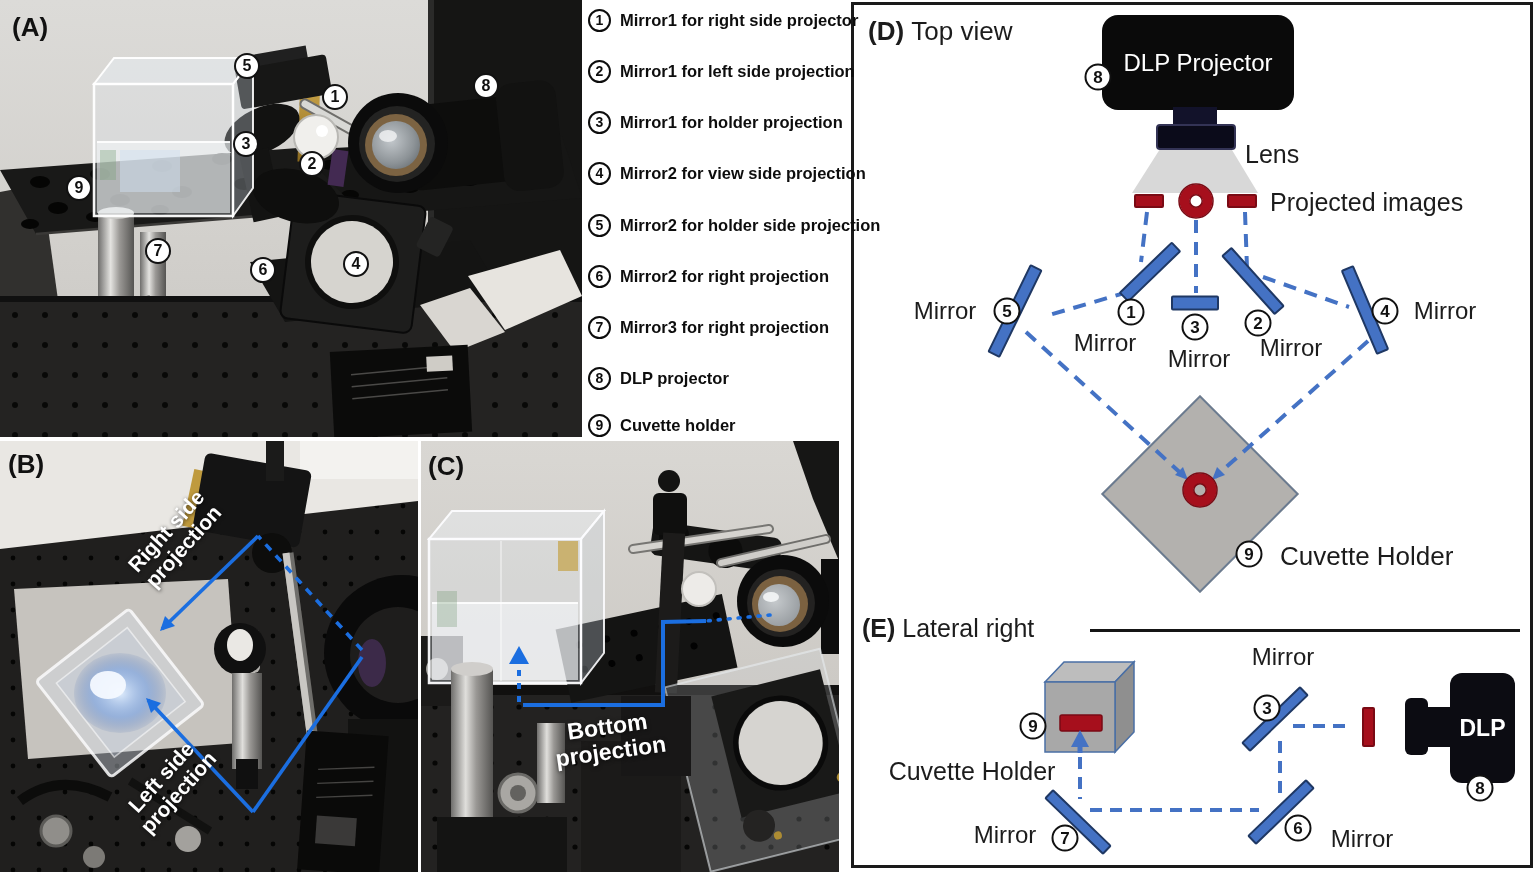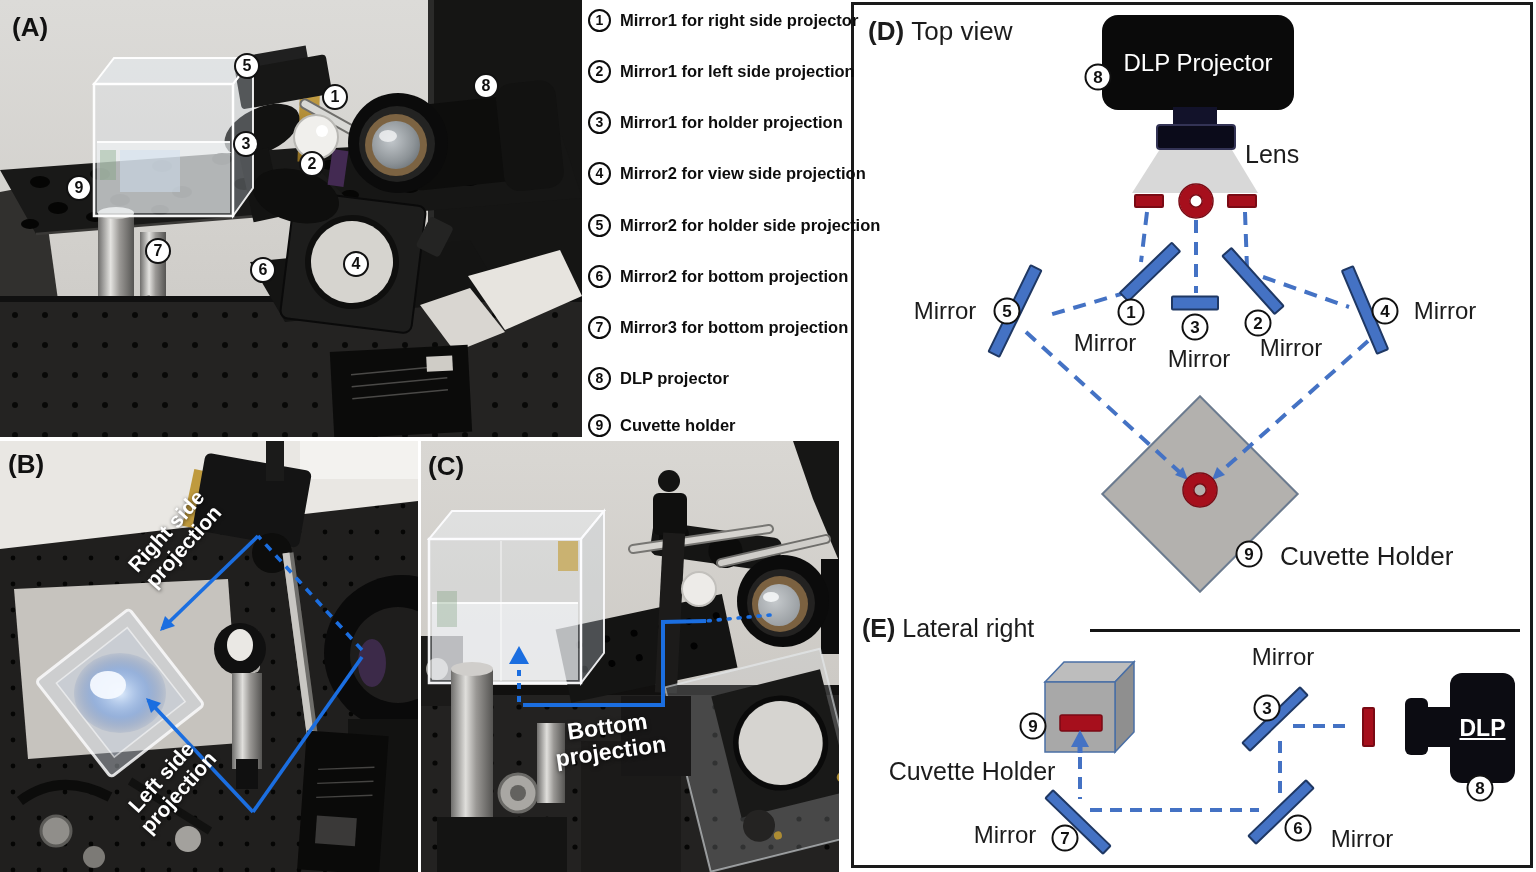--- a/index.html
+++ b/index.html
@@ -179,25 +179,25 @@
     <div class="legend-item" style="left:6px;top:161px;">
       <span class="legend-circ">4</span>
       <span class="legend-txt">Mirror2 for view side projection</span>
       </div>
     <div class="legend-item" style="left:6px;top:213px;">
       <span class="legend-circ">5</span>
       <span class="legend-txt">Mirror2 for holder side projection</span>
       </div>
     <div class="legend-item" style="left:6px;top:264px;">
       <span class="legend-circ">6</span>
-      <span class="legend-txt">Mirror2 for bottom projection</span>
+      <span class="legend-txt">Mirror2 for right projection</span>
       </div>
     <div class="legend-item" style="left:6px;top:315px;">
       <span class="legend-circ">7</span>
-      <span class="legend-txt">Mirror3 for bottom projection</span>
+      <span class="legend-txt">Mirror3 for right projection</span>
       </div>
     <div class="legend-item" style="left:6px;top:366px;">
       <span class="legend-circ">8</span>
       <span class="legend-txt">DLP projector</span>
       </div>
     <div class="legend-item" style="left:6px;top:413px;">
       <span class="legend-circ">9</span>
       <span class="legend-txt">Cuvette holder</span>
       </div>
   </div>
@@ -397,21 +397,21 @@
   <div class="mir" style="left:1253px;top:281px;width:14px;height:80px;--r:-42deg;"></div>
   <div class="mir" style="left:1365px;top:310px;width:14px;height:92px;--r:-23deg;"></div>
 
   <div class="mir" style="left:1275px;top:719px;width:13px;height:82px;--r:46deg;"></div>
   <div class="mir" style="left:1281px;top:812px;width:13px;height:82px;--r:46deg;"></div>
   <div class="mir" style="left:1078px;top:822px;width:13px;height:82px;--r:-46deg;"></div>
 
   <div class="blk" style="left:1405px;top:698px;width:23px;height:57px;background:#0c0c12;border-radius:6px;z-index:4;"></div>
   <div class="blk" style="left:1428px;top:707px;width:22px;height:40px;background:#0c0c12;z-index:4;"></div>
   <div class="blk" style="left:1450px;top:673px;width:65px;height:110px;background:#0c0c12;border-radius:12px;z-index:4;display:flex;align-items:center;justify-content:center;">
-    <span style="color:#fff;font-size:23px;font-weight:600;text-decoration:underline;">DLP</span>
+    <span style="color:#fff;font-size:23px;font-weight:600;">DLP</span>
   </div>
   <div class="blk" style="left:1362px;top:707px;width:13px;height:40px;background:#a60f1c;border:2px solid #7a0a14;border-radius:2px;z-index:4;"></div>
   <div class="blk" style="left:1090px;top:629px;width:430px;height:3px;background:#151515;z-index:4;"></div>
 
   <svg id="beams" width="1536" height="872">
 
     <polygon points="1045,682 1115,682 1134,662 1064,662" fill="#bdbdbd" stroke="#4a6fa5" stroke-width="1.5"></polygon>
     <polygon points="1115,682 1134,662 1134,732 1115,752" fill="#8f8f8f" stroke="#4a6fa5" stroke-width="1.5"></polygon>
     <rect x="1045" y="682" width="70" height="70" fill="#a8a8a8" stroke="#4a6fa5" stroke-width="1.5"></rect>
     <rect x="1060" y="715" width="42" height="16" rx="2" fill="#a60f1c" stroke="#7a0a14" stroke-width="1.5"></rect>
@@ -460,20 +460,21 @@
       <line x1="519" y1="702" x2="519" y2="658" stroke-width="4" stroke-dasharray="6 7"></line>
     </g>
     <polygon points="519,646 509,664 529,664" fill="#1b6ee0"></polygon>
   </svg>
 
   <div class="dlab" style="left:868px;top:16px;font-size:26px;">
     <b>(D)</b>&nbsp;<span>Top view</span>
   </div>
   <div class="badge dg" style="left:1098px;top:77px;">8</div>
   <div class="dlab" style="left:1245px;top:124px;margin-top:16px;">Lens</div>
+  <div class="dlab" style="left:1270px;top:188px;">Projected images</div>
 
   <div class="mlab" style="left:945px;top:311px;">Mirror</div>
   <div class="badge dg" style="left:1007px;top:311px;">5</div>
   <div class="badge dg" style="left:1131px;top:312px;">1</div>
   <div class="mlab" style="left:1105px;top:343px;">Mirror</div>
   <div class="badge dg" style="left:1195px;top:327px;">3</div>
   <div class="mlab" style="left:1199px;top:359px;">Mirror</div>
   <div class="badge dg" style="left:1258px;top:323px;">2</div>
   <div class="mlab" style="left:1291px;top:348px;">Mirror</div>
   <div class="badge dg" style="left:1385px;top:311px;">4</div>

